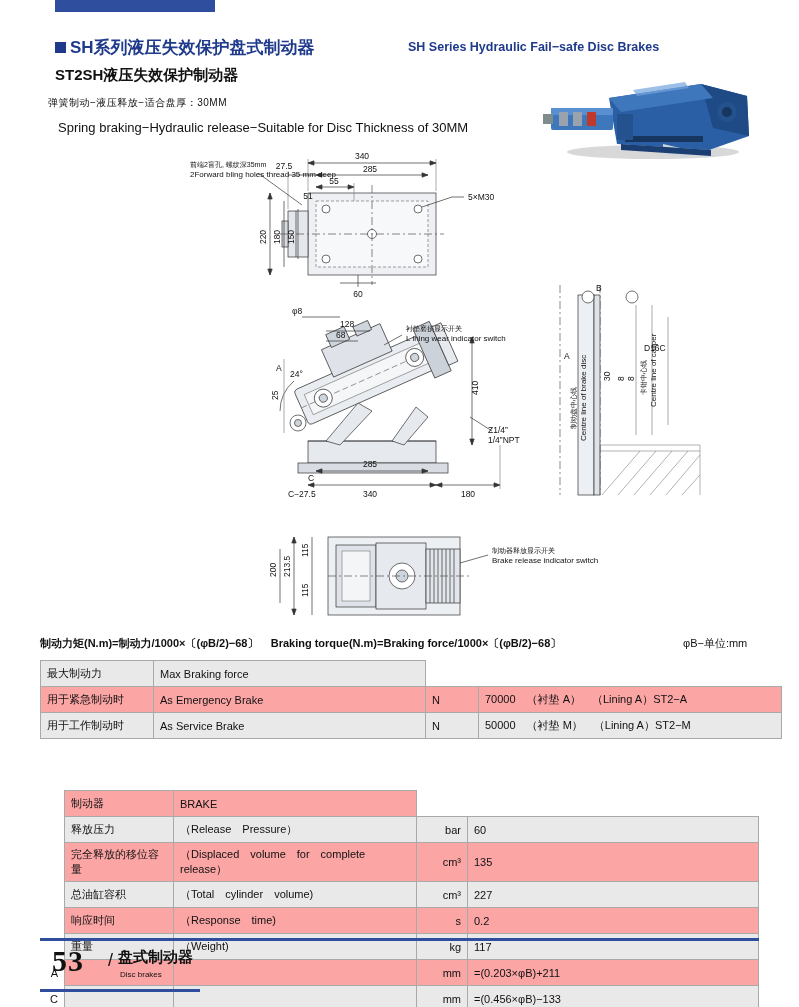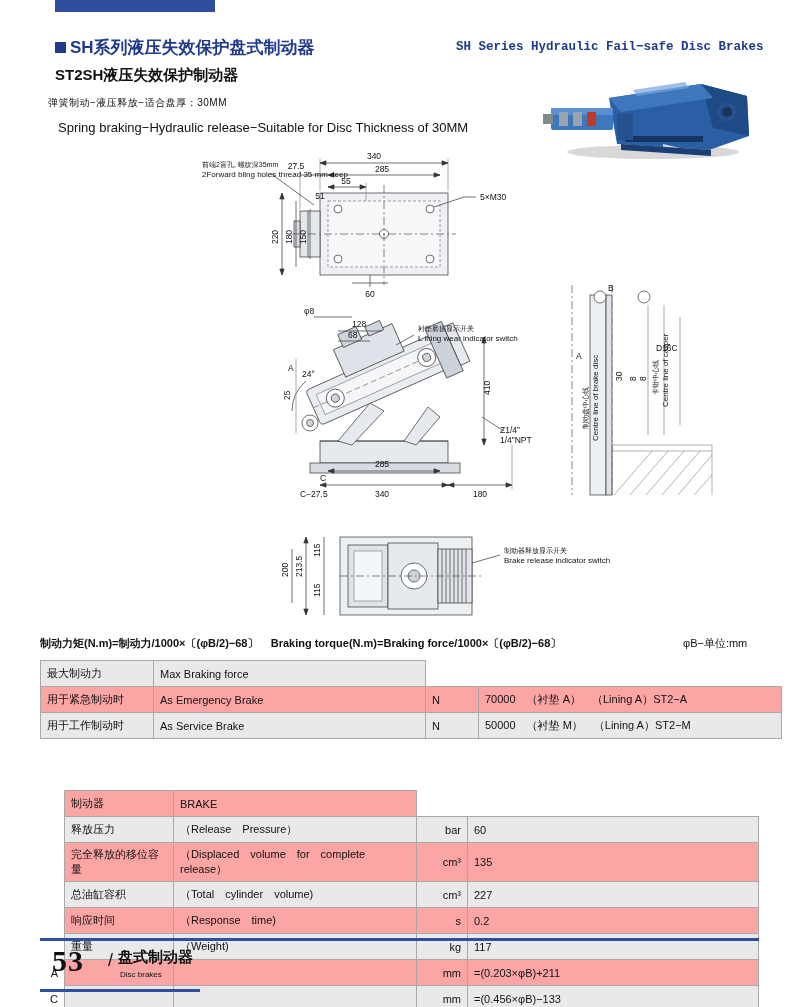--- a/index.html
+++ b/index.html
@@ -13,31 +13,31 @@
   }
   .page { position:relative; width:799px; height:1007px; }
 
   
   .topbar { position:absolute; left:0; top:0; width:799px; height:16px; background:#ffffff; }
   .topbar-blue { position:absolute; left:55px; top:0; width:160px; height:12px; background:#2f4f9e; }
 
   
   .h-main { position:absolute; left:55px; top:36px; font-size:17px; font-weight:bold; color:#1f3a8a; letter-spacing:0px; }
   .h-main .sq { display:inline-block; width:11px; height:11px; background:#1f3a8a; margin-right:4px; position:relative; top:0px;}
-  .h-main-en { position:absolute; left:456px; top:40px; font-size:12.5px; font-weight:bold; color:#1f3a8a; font-family:Liberation Mono, monospace; }
+  .h-main-en { position:absolute; left:408px; top:40px; font-size:12.5px; font-weight:bold; color:#1f3a8a; font-family:Liberation Sans, sans-serif; }
   .h-sub { position:absolute; left:55px; top:66px; font-size:15px; font-weight:bold; color:#111; }
   .h-line3 { position:absolute; left:48px; top:96px; font-size:10px; color:#111; letter-spacing:0.5px;}
   .h-line4 { position:absolute; left:58px; top:120px; font-size:13px; color:#111; }
 
   
   .photo { position:absolute; left:513px; top:78px; width:252px; height:82px; }
   .photo svg { display:block; }
 
   
-  .drawing { position:absolute; left:52px; top:145px; width:720px; height:480px; }
+  .drawing { position:absolute; left:40px; top:145px; width:720px; height:480px; }
   .drawing svg { display:block; }
 
   
   .formula { position:absolute; left:40px; top:636px; font-size:11px; color:#111;font-weight:bold; }
   .unit { position:absolute; left:683px; top:636px; font-size:11px; color:#111; }
 
   
   table { border-collapse:collapse; font-size:11px; color:#111; }
   .tbl1 { position:absolute; left:40px; top:660px; width:742px; }
   .tbl2 { position:absolute; left:40px; top:765px; width:719px;margin-top:25px; }

